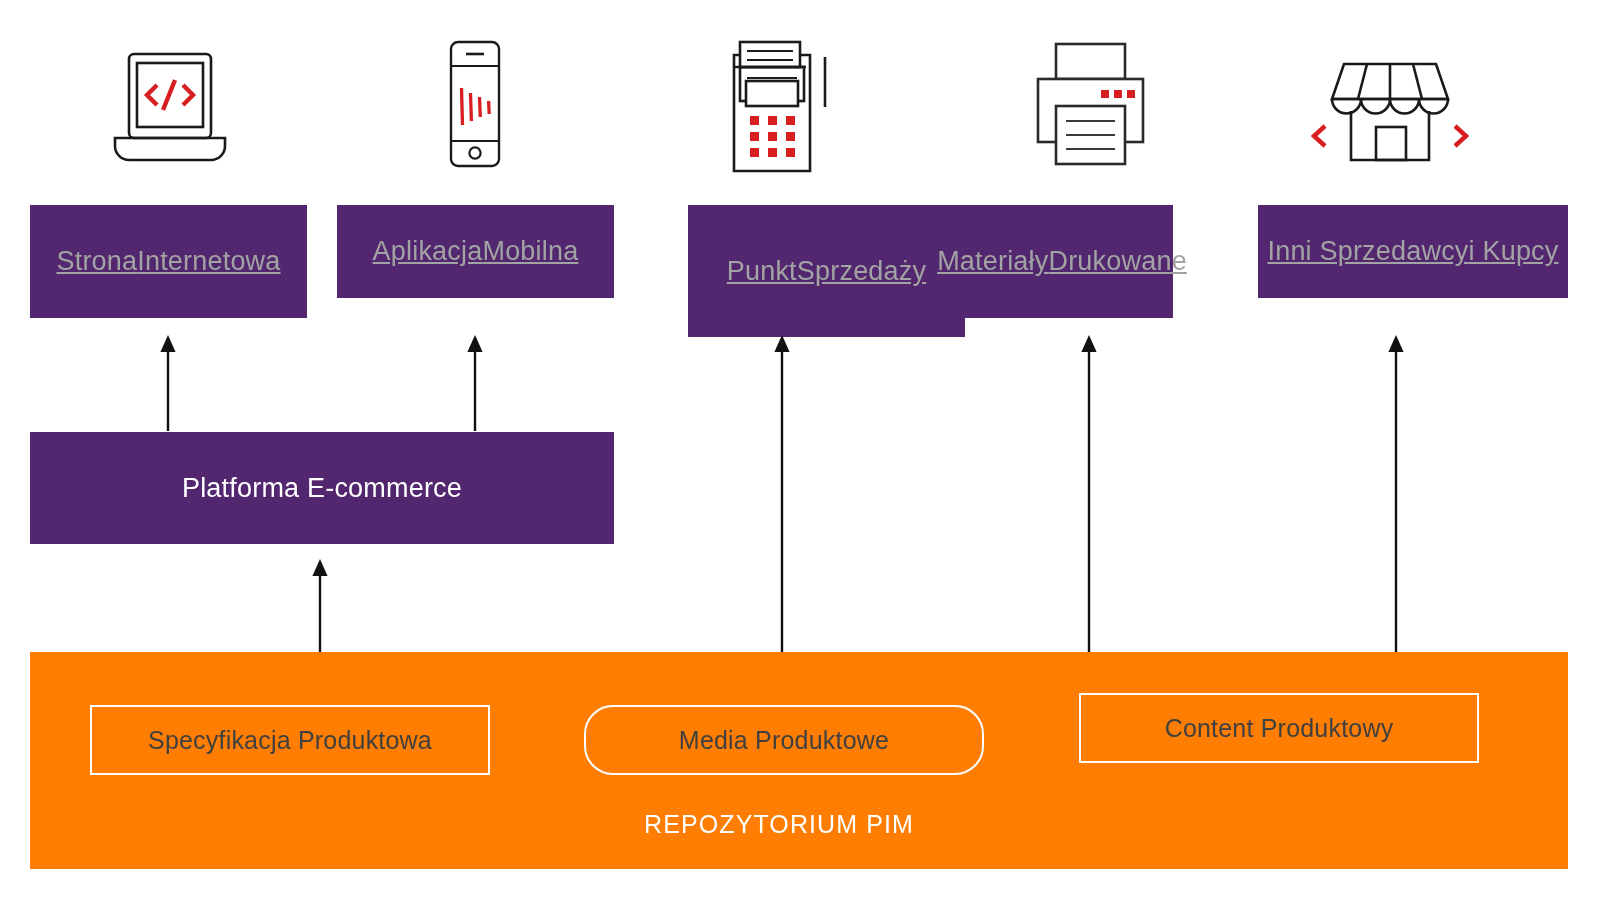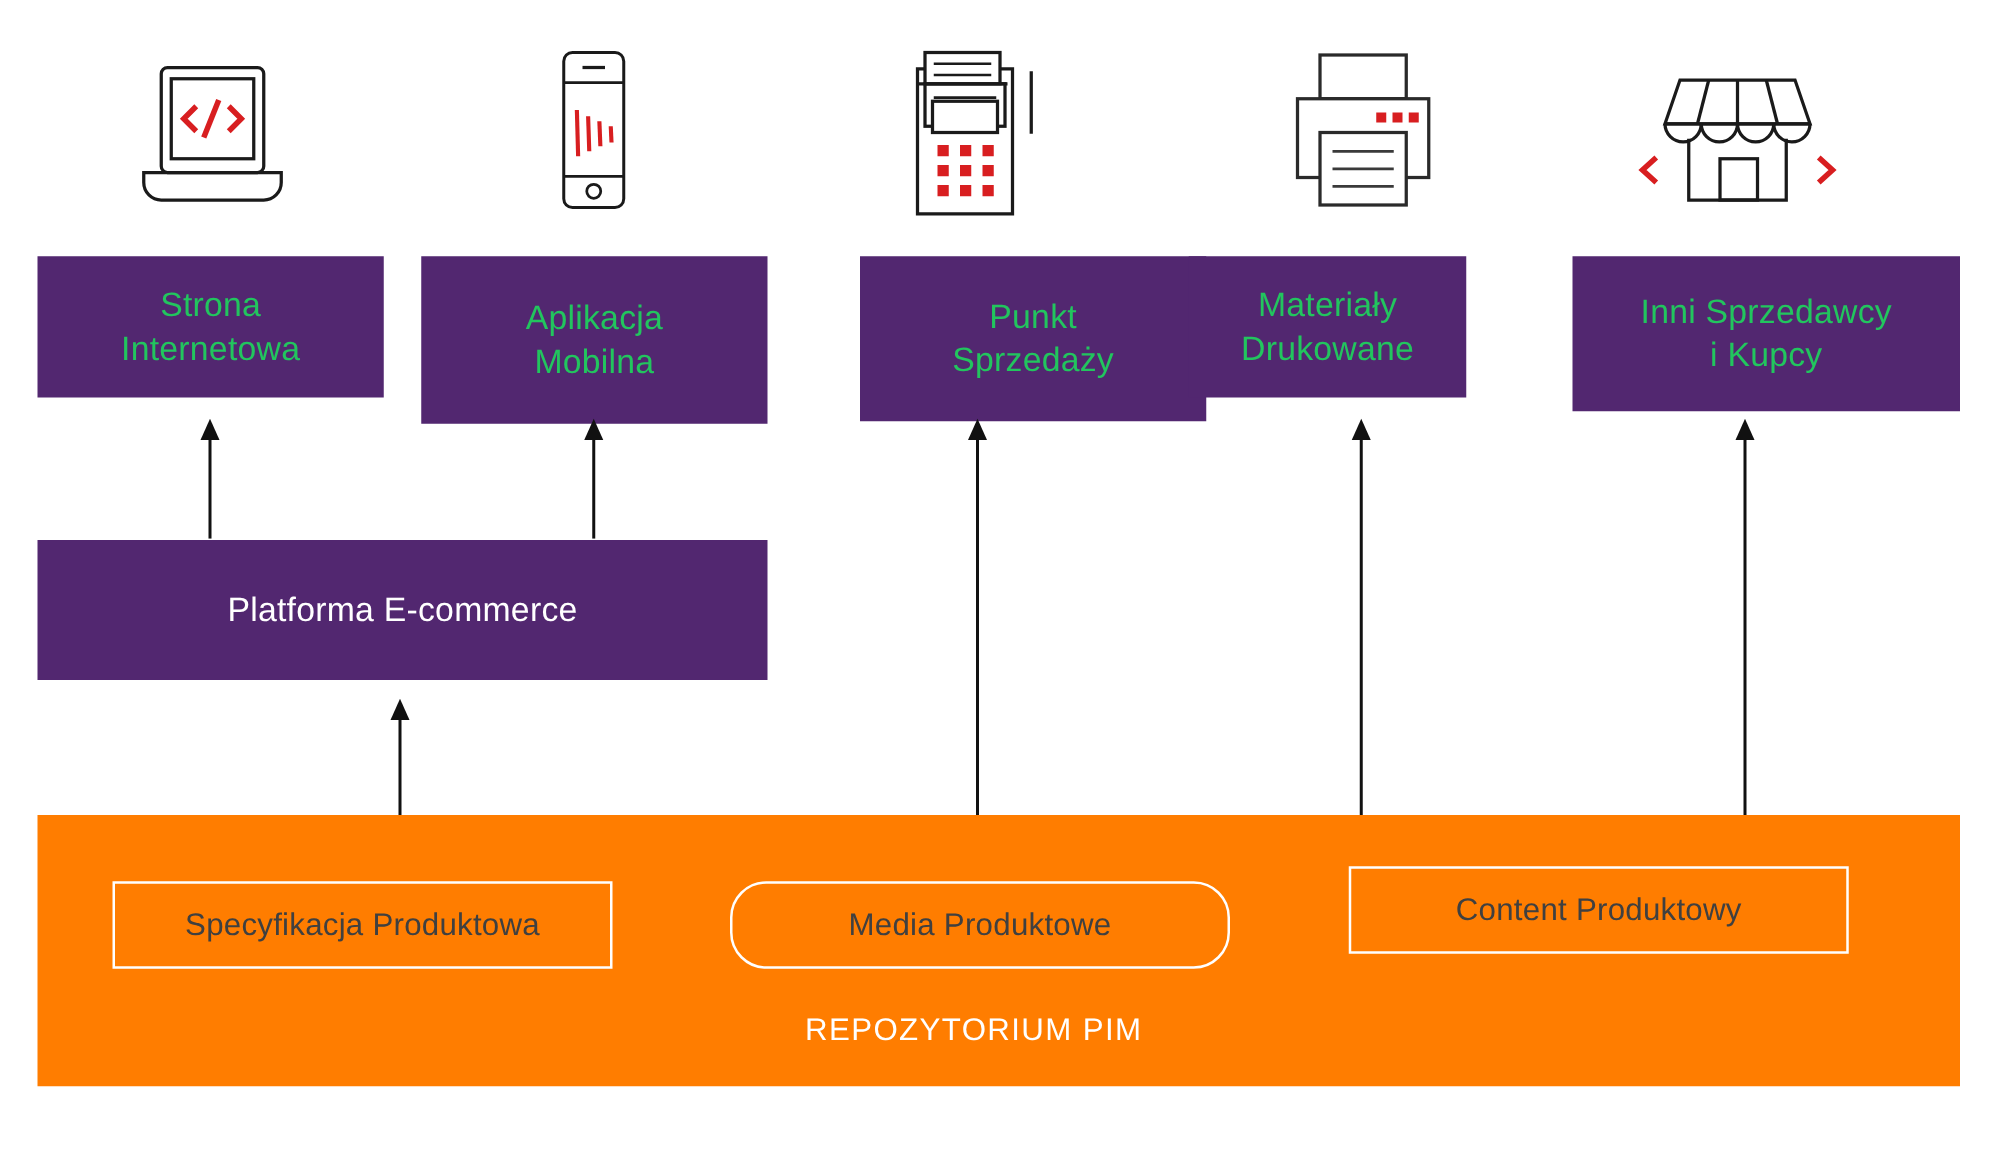--- a/index.html
+++ b/index.html
@@ -23,29 +23,30 @@
     display: flex;
     align-items: center;
     justify-content: center;
   }
   .icon-slot svg { display: block; overflow: visible; }
 
   
   .channel-box {
     position: absolute;
     background: #522770;
-    color: #22c55e;
-    display: flex;
-    flex-direction: column;
+    color: #a3a3a3;
+    display: flex;
+    flex-direction: row;
     align-items: center;
     justify-content: center;
     text-align: center;
     font-size: 27px;
     line-height: 1.28;
     letter-spacing: 0.2px;
+    text-decoration: underline;
   }
   .channel-box .line { display: block; white-space: nowrap; }
 
   
   .platform-box {
     position: absolute;
     background: #522770;
     color: #ffffff;
     display: flex;
     align-items: center;
@@ -190,36 +191,36 @@
         </g>
       </svg>
     </span>
   </div>
 
   <div class="channel-box" style="left:30px; top:205px; width:277px; height:113px;">
     <span class="line">Strona</span>
     <span class="line">Internetowa</span>
   </div>
 
-  <div class="channel-box" style="left:337px; top:205px; width:277px; height:134px;">
+  <div class="channel-box" style="left:337px; top:205px; width:277px; height:93px;">
     <span class="line">Aplikacja</span>
     <span class="line">Mobilna</span>
   </div>
 
   <div class="channel-box" style="left:644px; top:205px; width:277px; height:132px;margin-left:44px;">
     <span class="line">Punkt</span>
     <span class="line">Sprzedaży</span>
   </div>
 
   <div class="channel-box" style="left:951px; top:205px; width:222px; height:113px;">
     <span class="line">Materiały</span>
     <span class="line">Drukowane</span>
   </div>
 
-  <div class="channel-box" style="left:1258px; top:205px; width:310px; height:124px;">
+  <div class="channel-box" style="left:1258px; top:205px; width:310px; height:93px;">
     <span class="line">Inni Sprzedawcy</span>
     <span class="line">i Kupcy</span>
   </div>
 
   <div class="arrow" style="left:155px; top:333px;">
     <svg width="26" height="98" viewBox="0 0 26 98">
       <line x1="13" y1="98" x2="13" y2="16" stroke="#111111" stroke-width="2.4"></line>
       <polygon points="13,2 5.4,19 20.6,19" fill="#111111"></polygon>
     </svg>
   </div>

